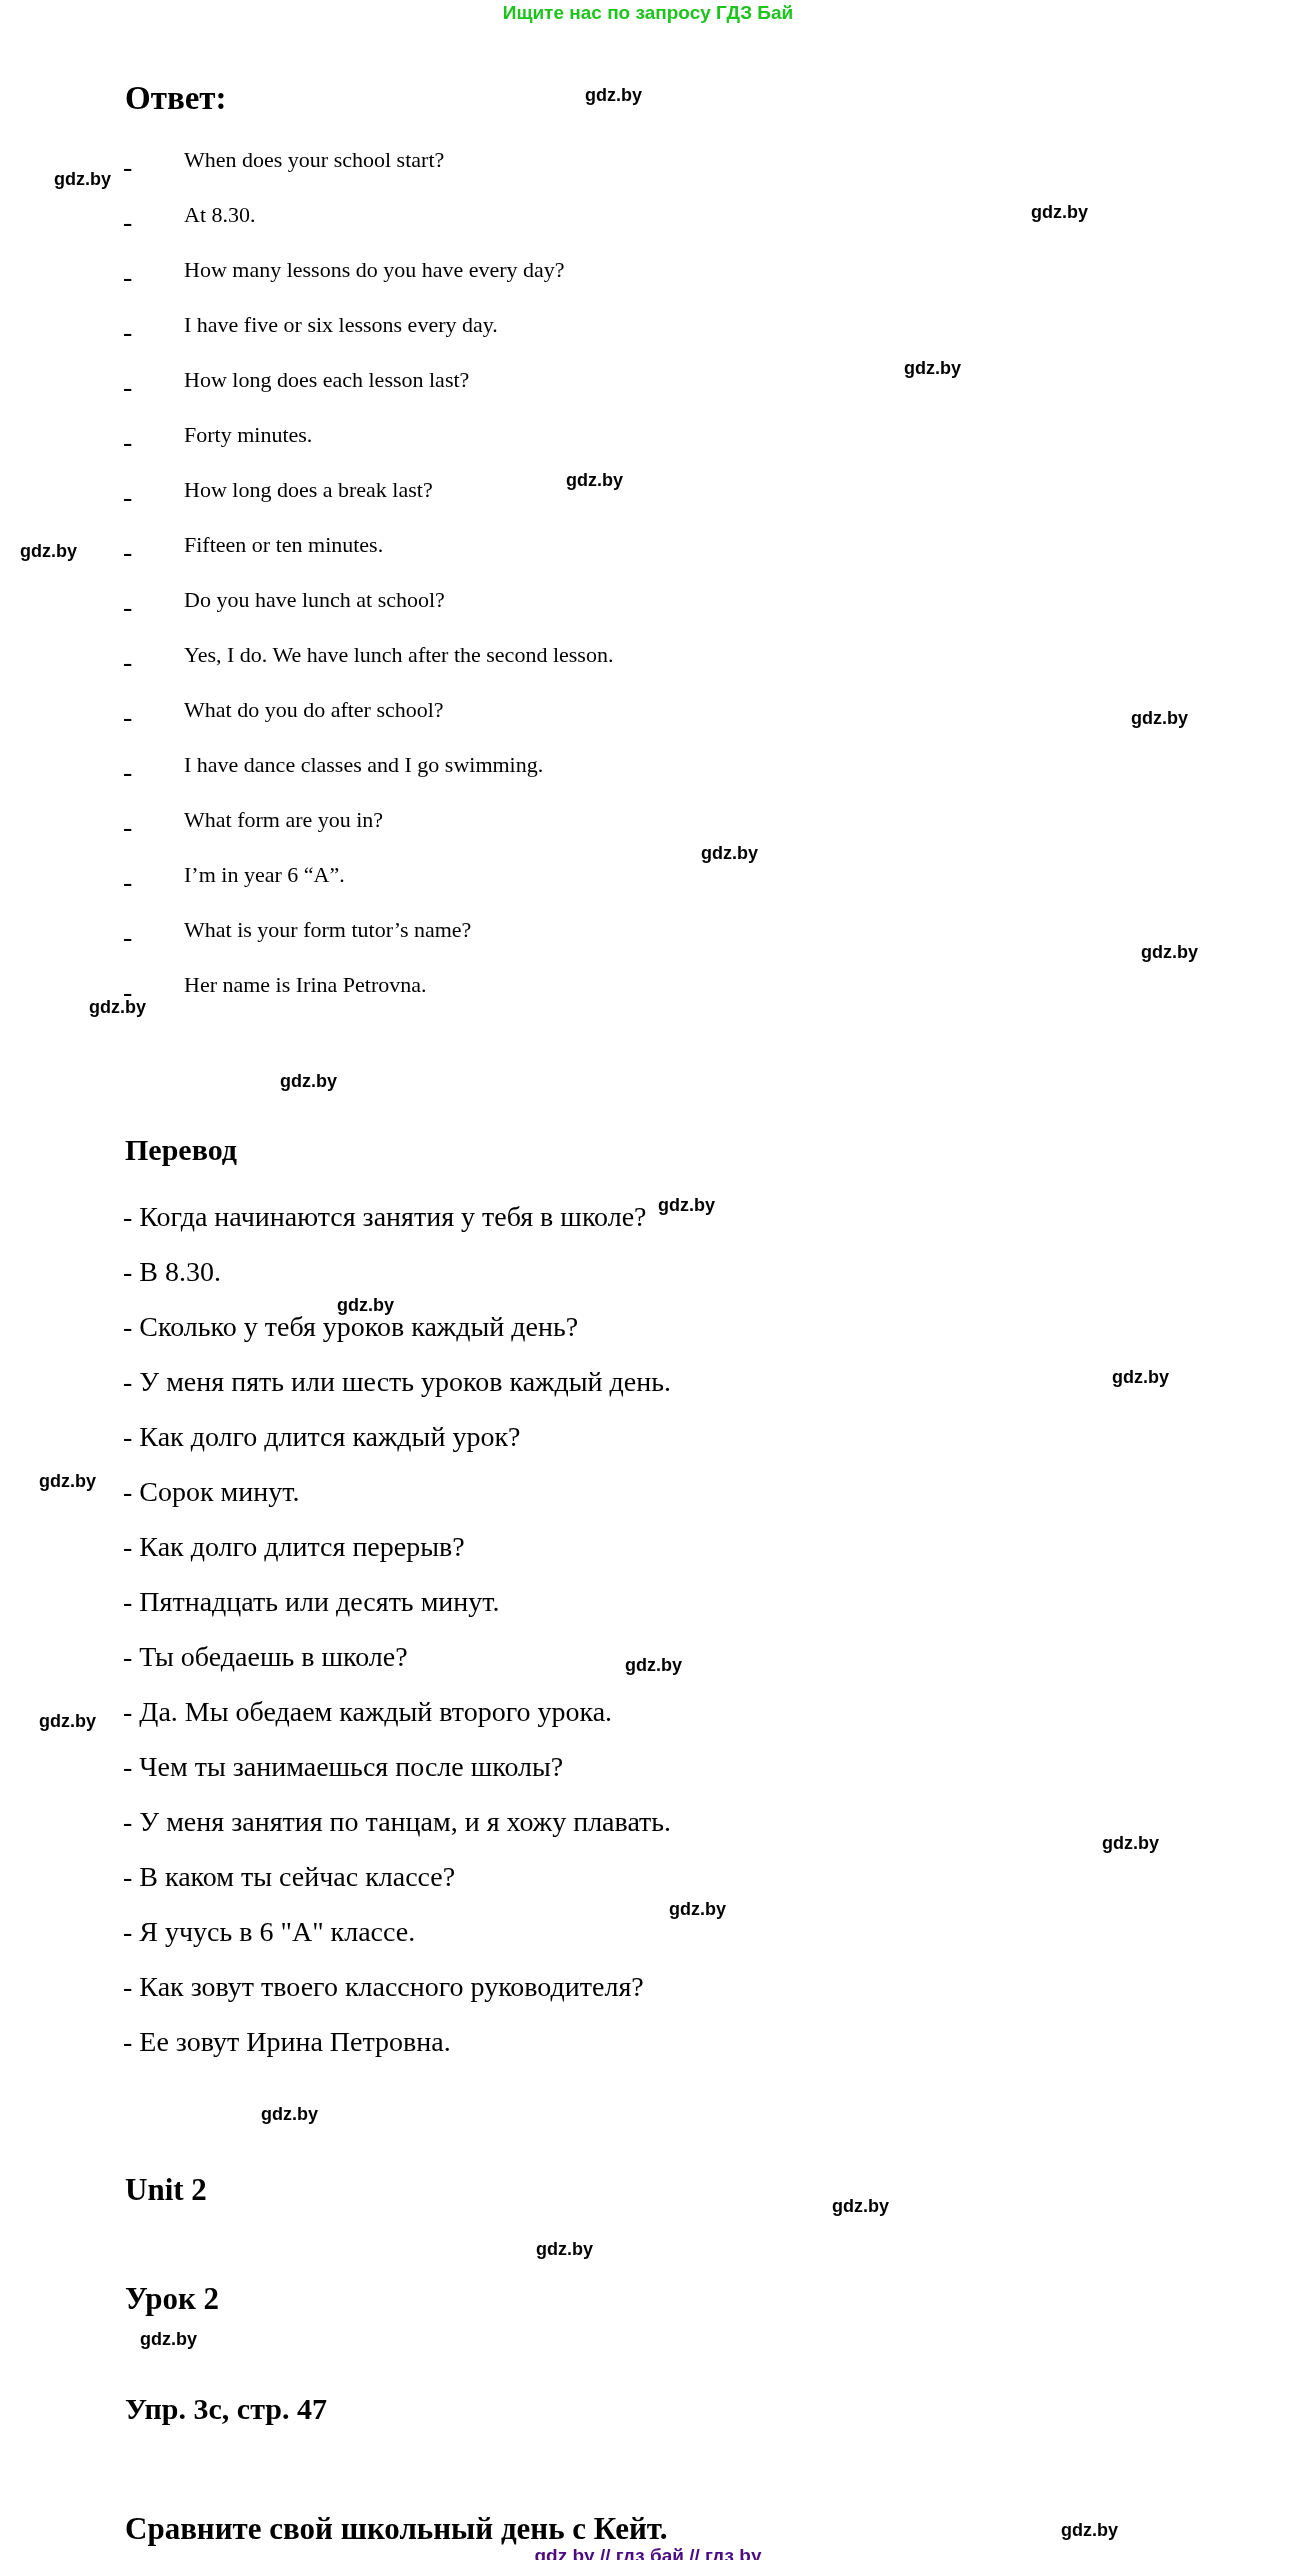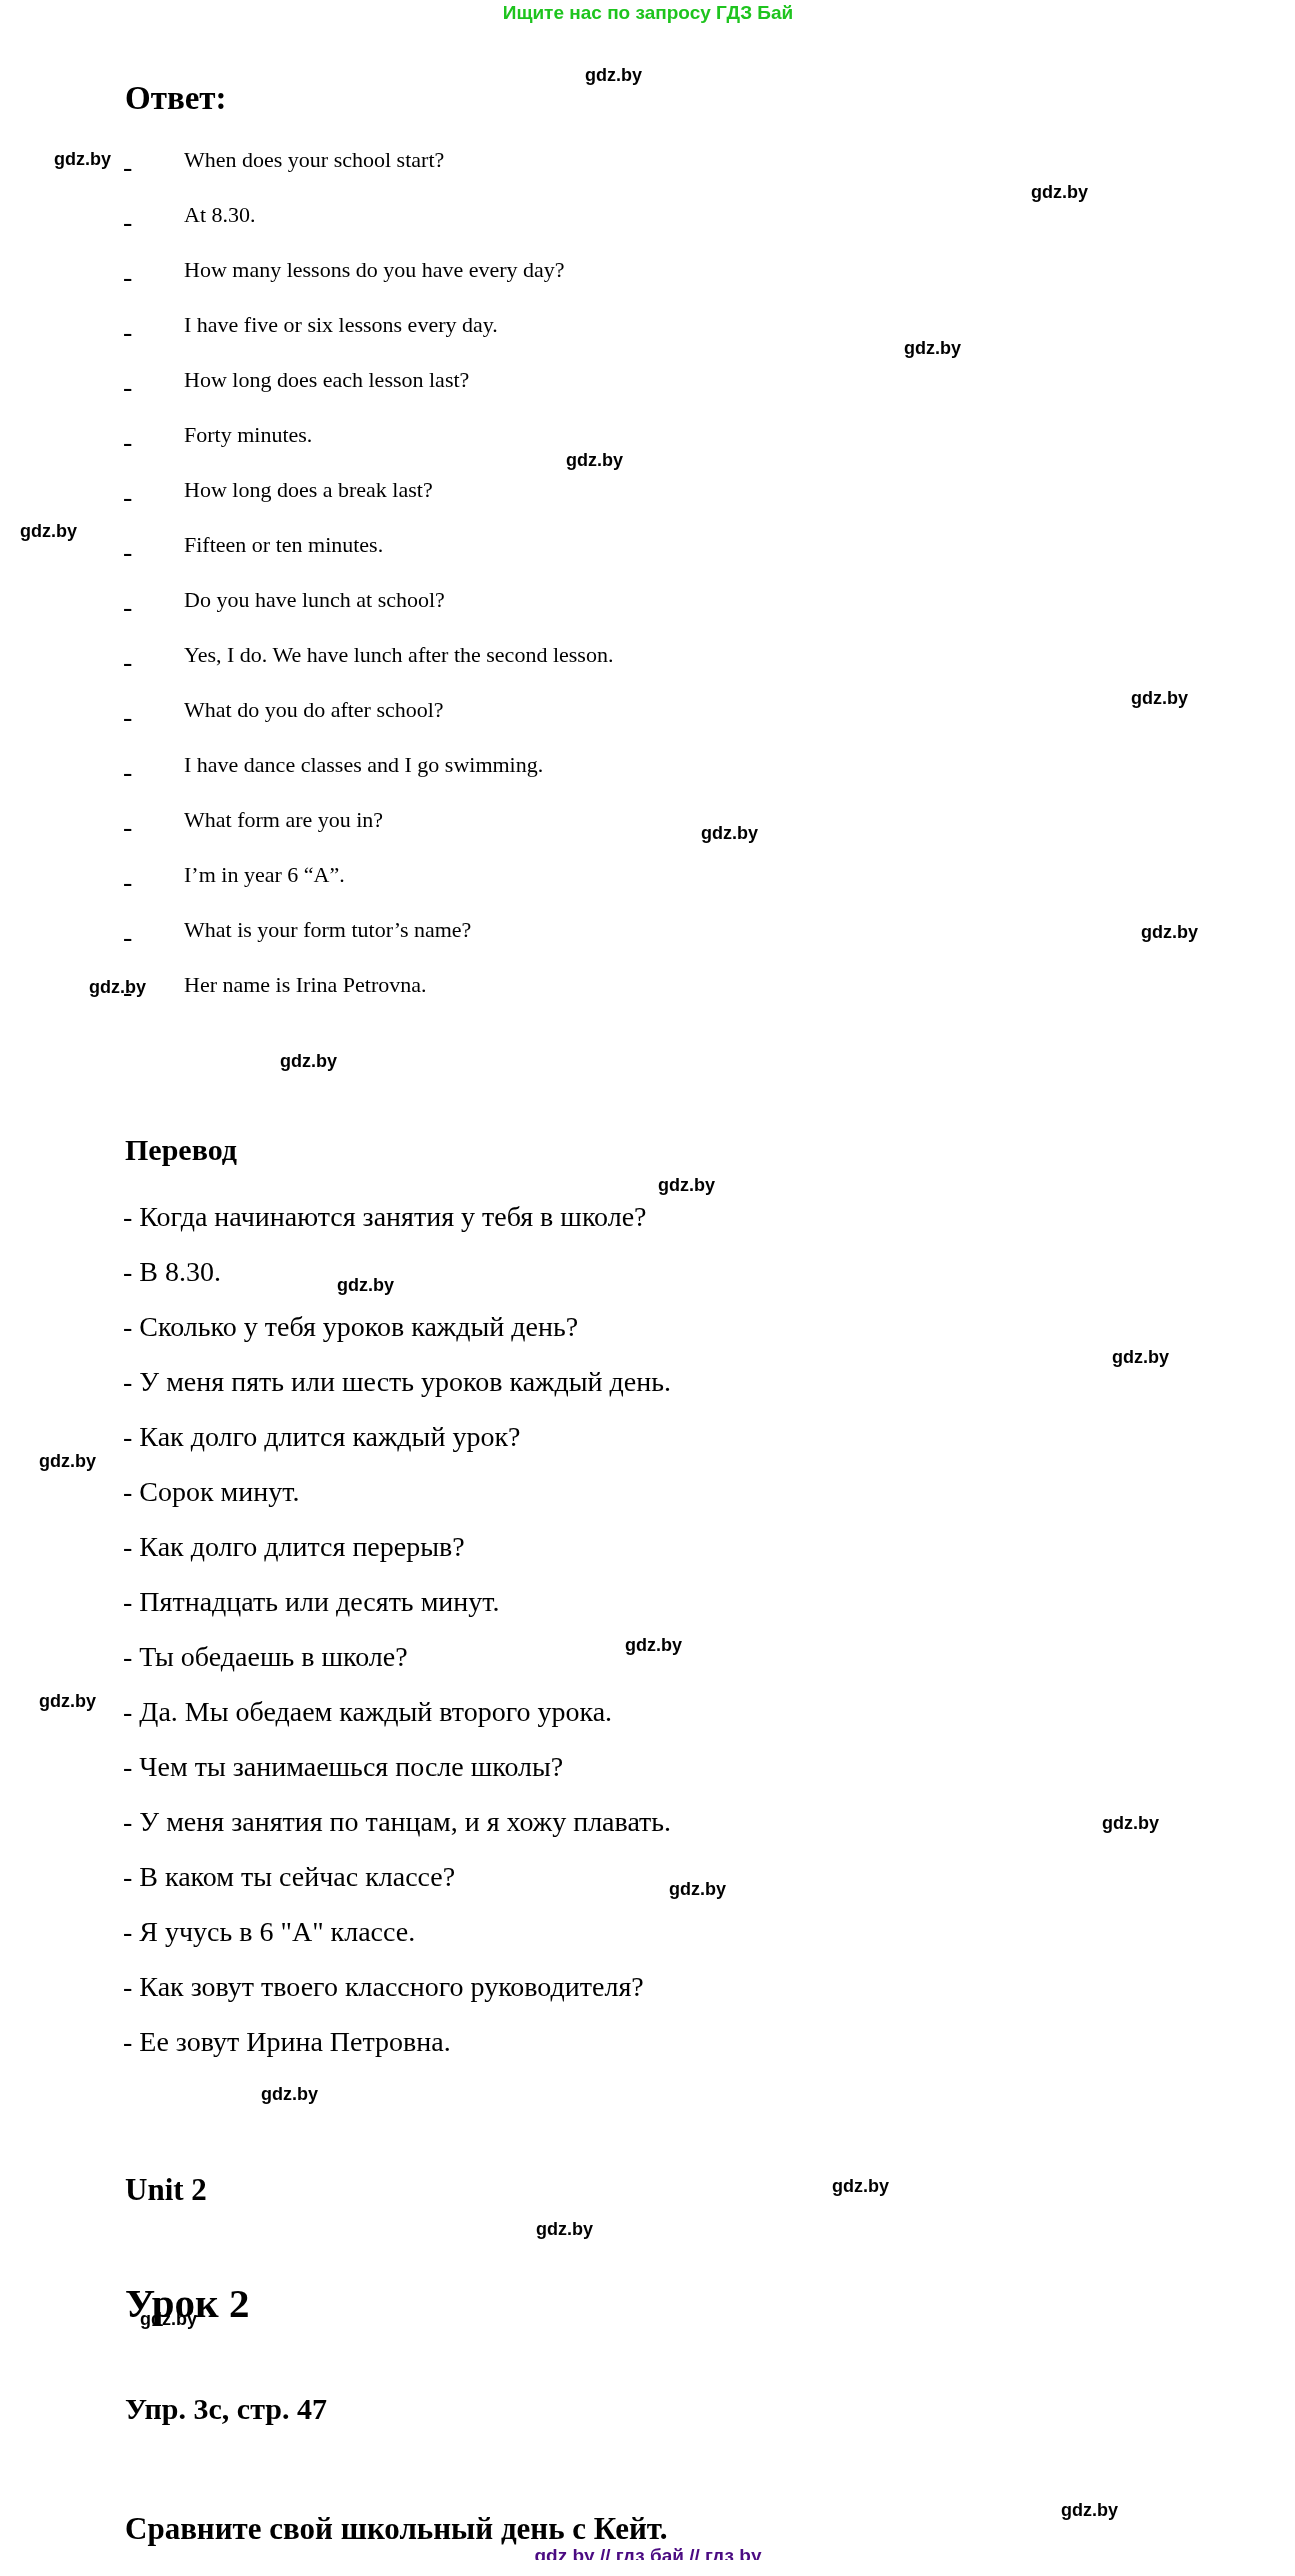--- a/index.html
+++ b/index.html
@@ -48,36 +48,37 @@
 
   
   .wm {
     position: absolute;
     font-family: "Liberation Sans", "DejaVu Sans", sans-serif;
     font-size: 18px;
     font-weight: 700;
     color: #000000;
     white-space: nowrap;
     line-height: 1;
+    margin-top: 20px;
   }
 
   
   .heading {
     position: absolute;
     font-family: "Liberation Serif", "DejaVu Serif", serif;
     font-weight: 700;
     color: #000000;
     white-space: nowrap;
     line-height: 1;
     margin-top: 38px;
   }
   .h-otvet     { left: 125px; top: 44px;   font-size: 33px; }
   .h-perevod   { left: 125px; top: 1097px; font-size: 30px; }
   .h-unit      { left: 125px; top: 2136px; font-size: 31px; }
-  .h-urok      { left: 125px; top: 2245px; font-size: 41px; }
+  .h-urok      { left: 125px; top: 2245px; font-size: 31px; }
   .h-upr       { left: 125px; top: 2356px; font-size: 30px; }
   .h-task      { left: 125px; top: 2475px; font-size: 31px; }
 
   
   .dialog-en {
     position: absolute;
     left: 123px;
     top: 146px;
     width: 1069px;
   }

